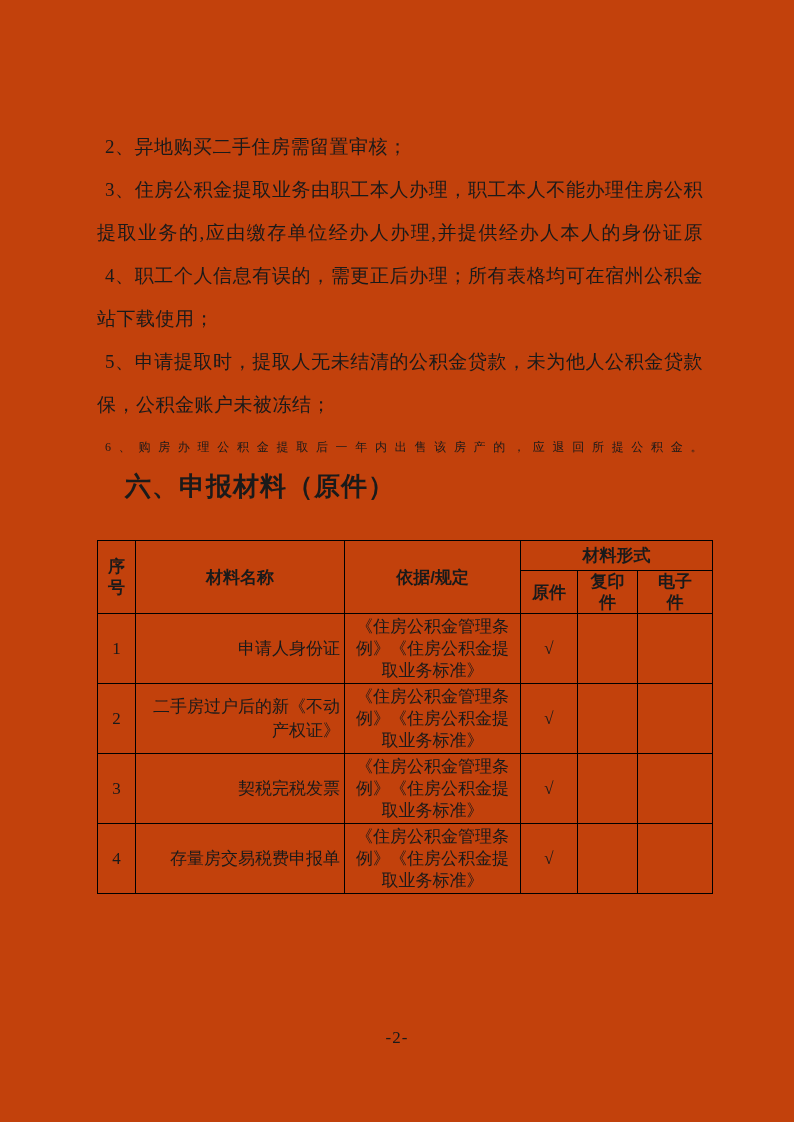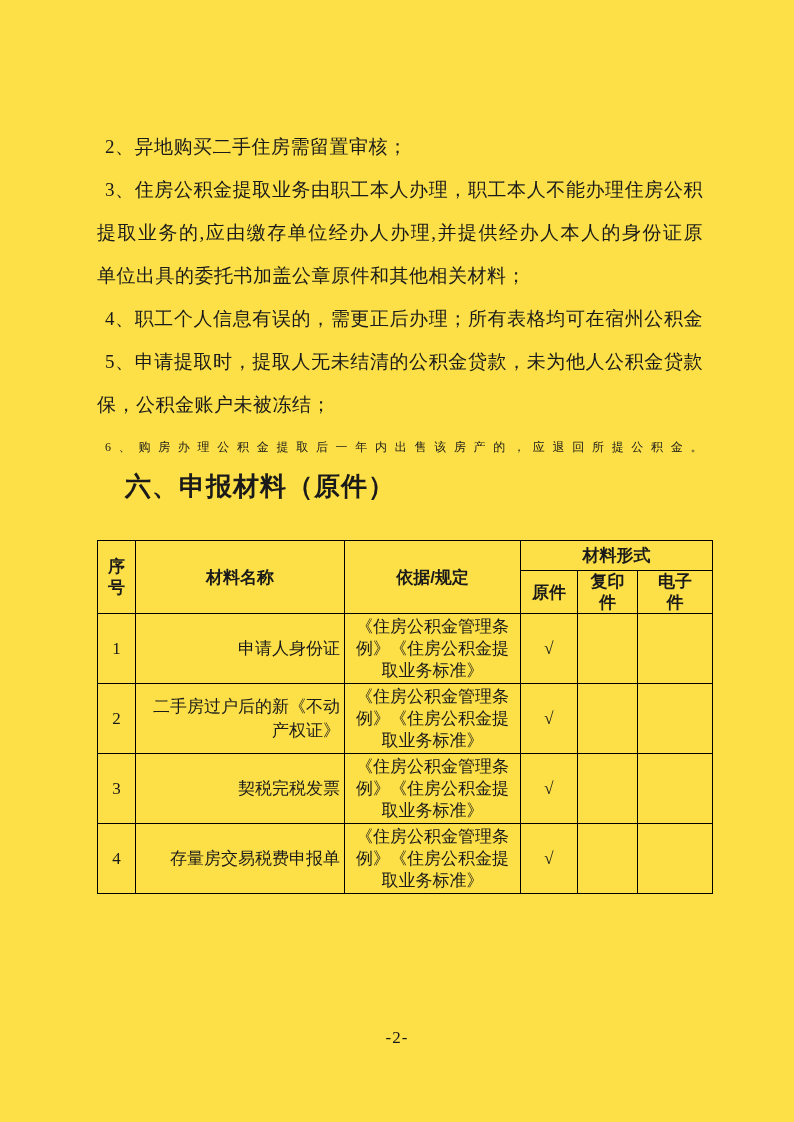--- a/index.html
+++ b/index.html
@@ -5,21 +5,21 @@
   * { margin: 0; padding: 0; box-sizing: border-box; }
   html, body { background: #ffffff; }
   body {
     font-family: "Liberation Serif", "DejaVu Serif", serif;
     color: #1a1a1a;
   }
   .page {
     position: relative;
     width: 794px;
     height: 1122px;
-    background: #fde047;
+    background: #c2410c;
     overflow: hidden;
   }
   .content {
     position: absolute;
     left: 97px;
     top: 125px;
     width: 606px;
   }
   .note-item { margin: 0; }
   .note-line {
@@ -93,25 +93,25 @@
 <div class="page">
   <div class="content">
 
     <div class="note-item">
       <div class="note-line first">2、异地购买二手住房需留置审核；</div>
     </div>
 
     <div class="note-item">
       <div class="note-line first fill">3、住房公积金提取业务由职工本人办理，职工本人不能办理住房公积金</div>
       <div class="note-line fill">提取业务的,应由缴存单位经办人办理,并提供经办人本人的身份证原件、</div>
-      <div class="note-line">单位出具的委托书加盖公章原件和其他相关材料；</div>
     </div>
 
     <div class="note-item">
       <div class="note-line first fill">4、职工个人信息有误的，需更正后办理；所有表格均可在宿州公积金网</div>
+      <div class="note-line">站下载使用；</div>
     </div>
 
     <div class="note-item">
       <div class="note-line first fill">5、申请提取时，提取人无未结清的公积金贷款，未为他人公积金贷款担</div>
       <div class="note-line">保，公积金账户未被冻结；</div>
     </div>
 
     <div class="note-item">
       <div class="note-line first fill small">6、购房办理公积金提取后一年内出售该房产的，应退回所提公积金。</div>
     </div>

